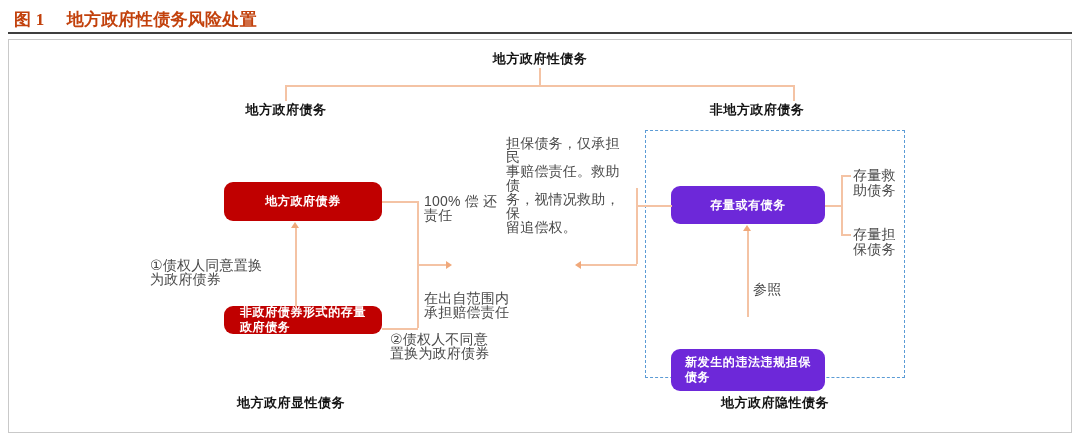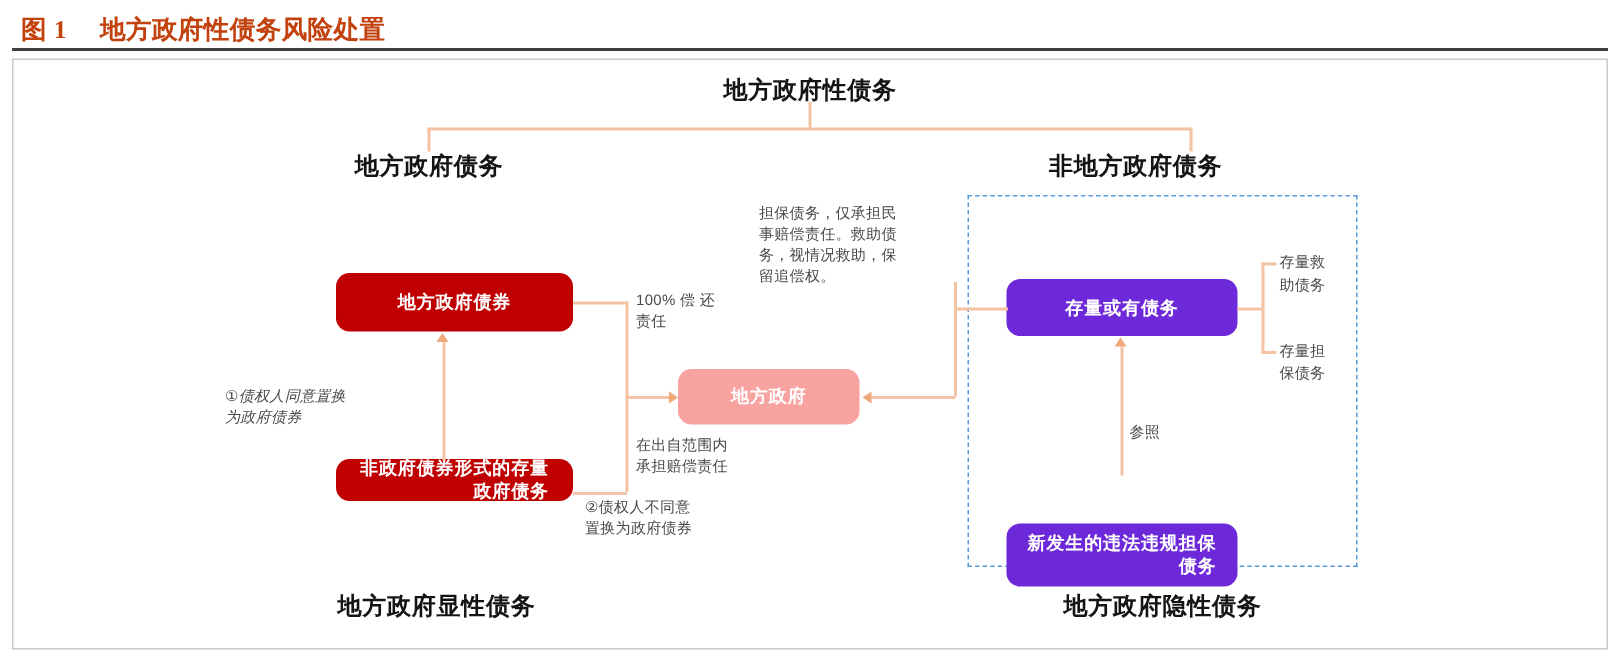--- a/index.html
+++ b/index.html
@@ -46,31 +46,31 @@
     width: 1064px; height: 394px;
     border: 1px solid #c9c9c9;
     background: #ffffff;
   }
 
   
   .abs { position: absolute; }
 
   
   .hdr {
-    font-size: 16px;
+    font-size: 13px;
     font-weight: 700;
     color: #141414;
     white-space: nowrap;
     letter-spacing: 0.5px;
     text-align: center;
   }
 
   
   .note {
-    font-size: 10px;
+    font-size: 14px;
     line-height: 14px;
     color: #4a4a4a;
     letter-spacing: 0.2px;
   }
 
   
   .ln   { position: absolute; background: #f4c3a4; }
   .ln-h { height: 1.5px; }
   .ln-v { width: 1.5px; }
 
@@ -80,21 +80,21 @@
     border: 1.4px dashed #5b9bd5;
     background: transparent;
   }
 
   
   .node {
     position: absolute;
     display: flex;
     align-items: center;
     justify-content: center;
-    text-align: right;
+    text-align: left;
     border-radius: 9px;
     color: #ffffff;
     font-size: 12px;
     font-weight: 700;
     line-height: 15px;
     letter-spacing: 0.6px;
     padding: 2px 6px;
   }
   .node-red  { background: #c00000; }
   .node-pink { background: #f8a3a0; color: #ffffff; }
@@ -149,34 +149,33 @@
   <div class="ln ln-v" style="left:793px; top:85px; height:16px;"></div>
 
   <div class="abs hdr" style="left:186px; top:101px; width:200px;">地方政府债务</div>
   <div class="abs hdr" style="left:654px; top:101px; width:206px;">非地方政府债务</div>
 
   <div class="node node-red" style="left:224px; top:182px; width:158px; height:39px;">地方政府债券</div>
 
   <div class="node node-red multiline" style="left:224px; top:306px; width:158px; height:28px;">非政府债券形式的存量
 政府债务</div>
 
-  <div class="node node-pink" style="left:452px; top:246px; width:121px; height:37px;">地方政府</div>
 
   <div class="ln ln-h" style="left:382px; top:201px; width:36px;"></div>
   <div class="ln ln-v" style="left:417px; top:201px; height:63px;"></div>
   <div class="ln ln-h" style="left:417px; top:264px; width:29px;"></div>
   <div class="arrow arrow-right" style="left:446px; top:261px;"></div>
 
   <div class="ln ln-h" style="left:382px; top:328px; width:36px;"></div>
   <div class="ln ln-v" style="left:417px; top:264px; height:64px;"></div>
 
   <div class="ln ln-v" style="left:295px; top:228px; height:79px;"></div>
   <div class="arrow arrow-up" style="left:291px; top:222px;"></div>
 
-  <div class="abs note multiline" style="left:150px; top:258px; width:140px;font-style:italic;">①债权人同意置换
+  <div class="abs note multiline" style="left:150px; top:258px; width:140px;">①债权人同意置换
 为政府债券</div>
 
   <div class="abs note multiline" style="left:424px; top:194px; width:90px;">100% 偿 还
 责任</div>
 
   <div class="abs note multiline" style="left:424px; top:291px; width:110px;">在出自范围内
 承担赔偿责任</div>
 
   <div class="abs note multiline" style="left:390px; top:332px; width:130px;">②债权人不同意
 置换为政府债券</div>

